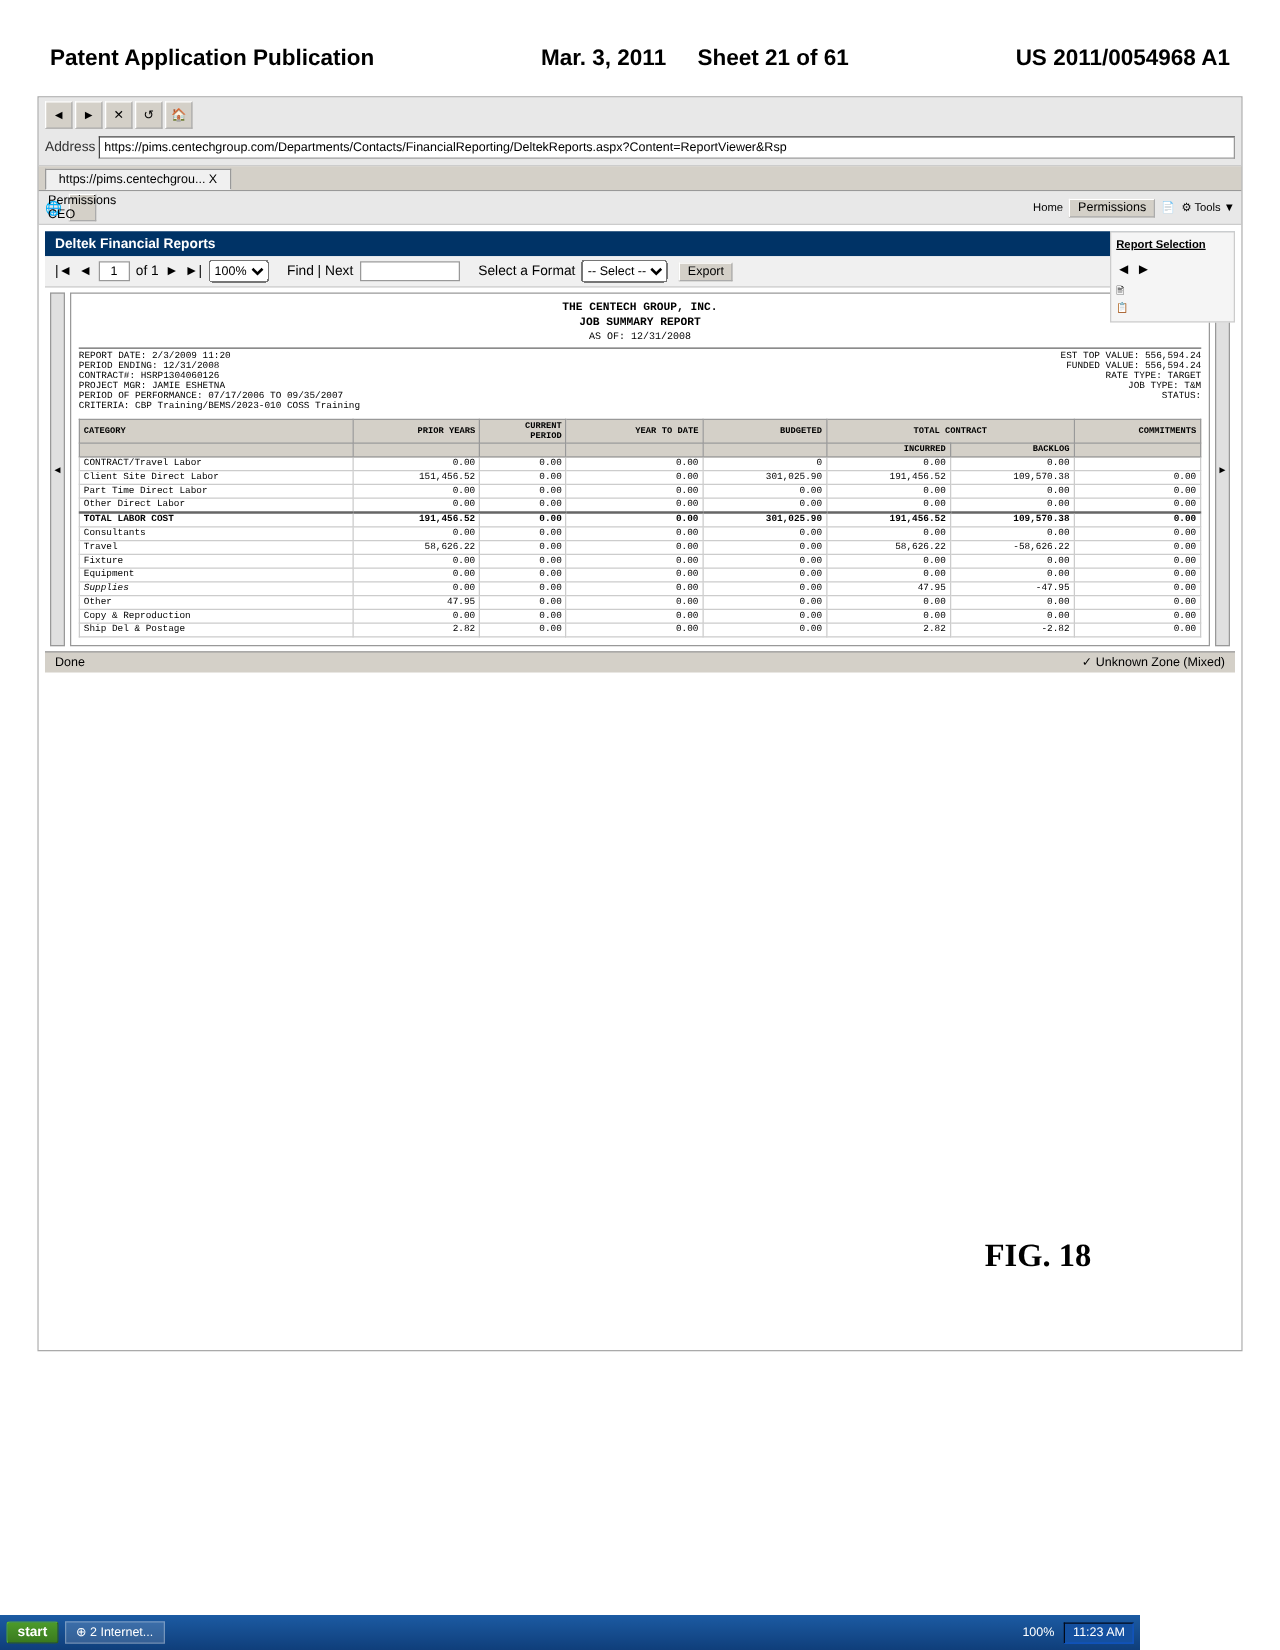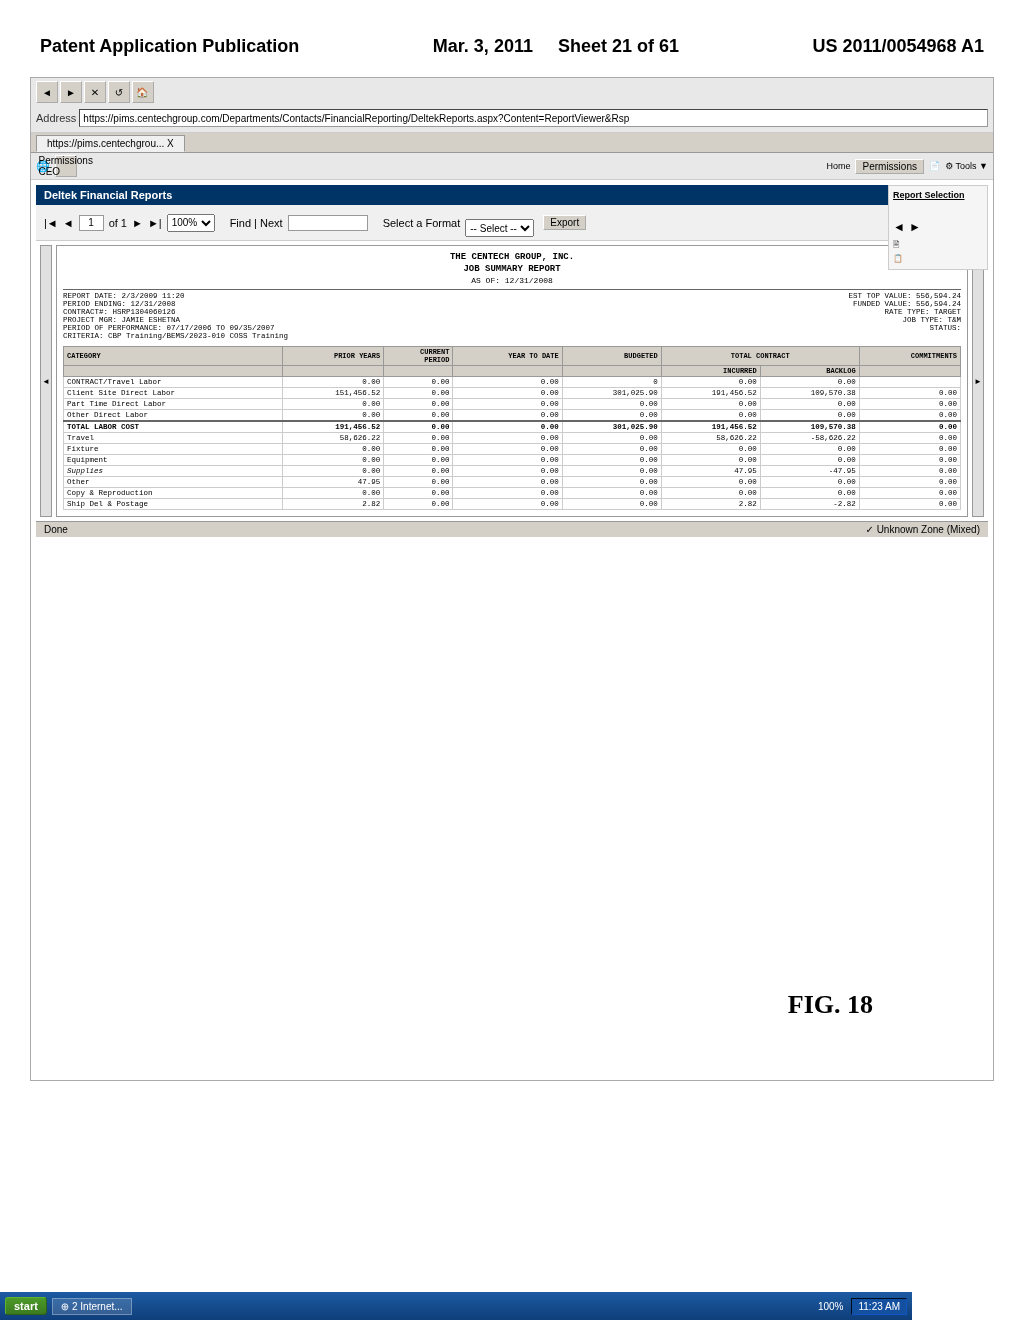--- a/index.html
+++ b/index.html
@@ -230,21 +230,21 @@
       top: 5px;
       width: 100px;
       background: #f5f5f5;
       border: 1px solid #ccc;
       padding: 4px;
       font-size: 9px;
     }
 
     .right-sidebar .rs-title {
       font-weight: bold;
-      margin-bottom: 20px;
+      margin-bottom: 8px;
       font-size: 9px;
       text-decoration: underline;
     }
 
     .right-sidebar .rs-item {
       font-size: 8px;
       margin-bottom: 2px;
     }
 
     .status-bar {
@@ -369,21 +369,21 @@
       <span style="font-size:11px;">►</span>
       <span style="font-size:11px;">►|</span>
       <select style="height:18px; font-size:10px;">
         <option>100%</option>
         <option>75%</option>
         <option>50%</option>
       </select>
       <span style="margin-left:10px;">Find | Next</span>
       <input type="text" style="width: 80px; height: 16px; font-size: 10px; border: 1px solid rgb(153, 153, 153);">
       <span style="margin-left:10px;">Select a Format</span>
-      <select style="height:18px; font-size:10px;margin-top:11px;">
+      <select style="height:18px; font-size:10px;">
         <option>-- Select --</option>
         <option>PDF</option>
         <option>Excel</option>
       </select>
       <span class="ie-btn" style="margin-left:4px;">Export</span>
     </div>
 
     <div style="display:flex; gap:4px; padding:4px;">
 
       <div style="width:12px; background:#e0e0e0; border:1px solid #999; display:flex; align-items:center; justify-content:center; font-size:8px;">◄</div>
@@ -482,20 +482,30 @@
                   <td style="text-align: left;">TOTAL LABOR COST</td>
                   <td>191,456.52</td>
                   <td>0.00</td>
                   <td>0.00</td>
                   <td>301,025.90</td>
                   <td>191,456.52</td>
                   <td>109,570.38</td>
                   <td>0.00</td>
                 </tr>
                 <tr>
+                  <td style="text-align: left;">Consultants</td>
+                  <td>0.00</td>
+                  <td>0.00</td>
+                  <td>0.00</td>
+                  <td>0.00</td>
+                  <td>0.00</td>
+                  <td>0.00</td>
+                  <td>0.00</td>
+                </tr>
+                <tr>
                   <td style="text-align: left;">Travel</td>
                   <td>58,626.22</td>
                   <td>0.00</td>
                   <td>0.00</td>
                   <td>0.00</td>
                   <td>58,626.22</td>
                   <td>-58,626.22</td>
                   <td>0.00</td>
                 </tr>
                 <tr>

